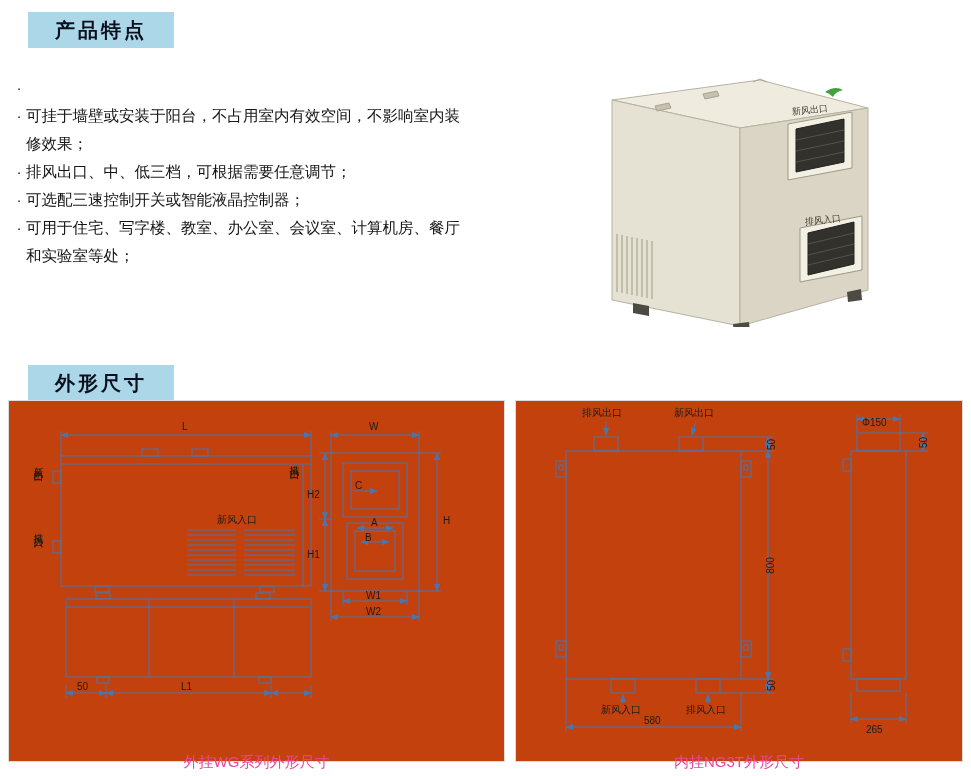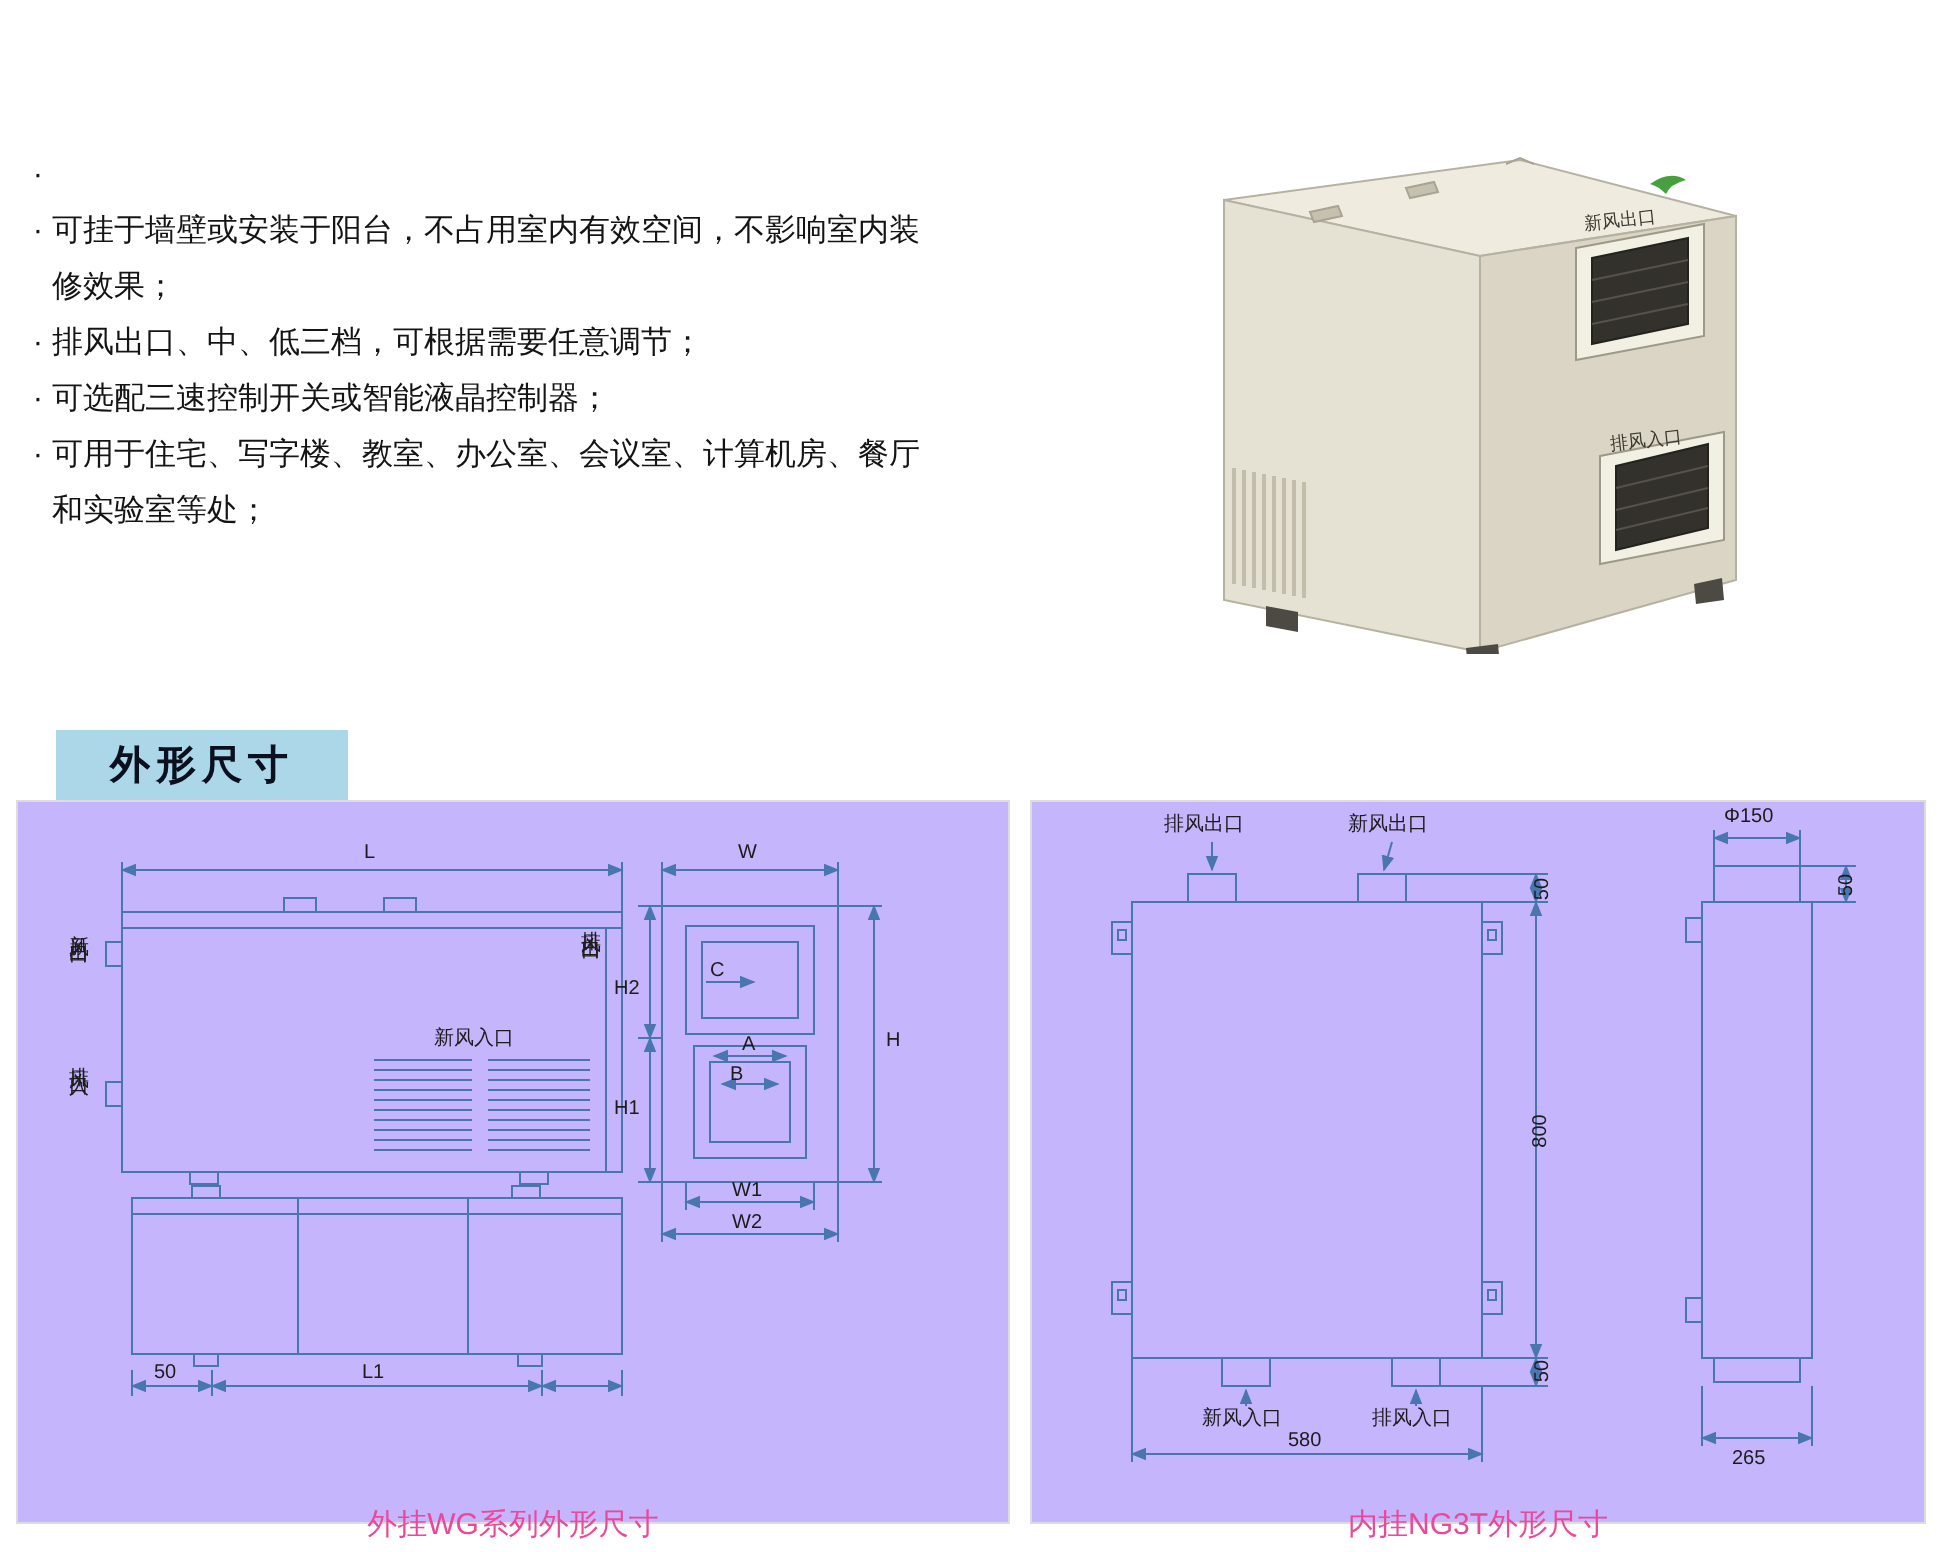--- a/index.html
+++ b/index.html
@@ -32,41 +32,42 @@
   .photo-label {
     position:absolute; font-size:9px; color:#3a382f; white-space:nowrap;
     transform:rotate(-6deg);
   }
   .photo-label.outlet { left:207px; top:42px; }
   .photo-label.inlet  { left:220px; top:152px; }
 
   
   .panel {
     position:absolute; top:400px; height:362px;
-    background:#c4b5fd; border:1px solid #dcdcdc;
+    background:#c2410c; border:1px solid #dcdcdc;
   }
   .panel-left  { left:8px;  width:497px; }
   .panel-right { left:515px; width:448px; }
   .panel svg { position:absolute; left:0; top:0; }
 
   .dlabel { position:absolute; font-size:10px; color:#1c1c1c; white-space:nowrap; line-height:11px; }
   .dlabel.dim { font-size:10px; color:#1c1c1c; }
   .vtext { writing-mode:vertical-rl; text-orientation:upright; letter-spacing:2px; }
   .rot { transform:rotate(-90deg); transform-origin:center; display:inline-block; }
 
   
   .caption { position:absolute; top:753px; font-size:15px; color:#ec4899; text-align:center; }
   .caption-left  { left:8px;  width:497px; }
   .caption-right { left:515px; width:448px; }
 </style>
 </head>
 <body>
 
 <div class="page">
 
+  <div class="badge badge-features">产品特点</div>
 
   <ul class="features">
     <li>
       <span class="bullet">·</span>
     </li>
     <li>
       <span class="bullet">·</span>
       <span class="ftext">可挂于墙壁或安装于阳台，不占用室内有效空间，不影响室内装修效果；</span>
     </li>
     <li>
@@ -312,21 +313,21 @@
     </svg>
 
     <span class="dlabel" style="left:66px; top:6px;">排风出口</span>
     <span class="dlabel" style="left:158px; top:6px;">新风出口</span>
     <span class="dlabel dim rot" style="left:250px; top:38px;">50</span>
     <span class="dlabel dim rot" style="left:246px; top:159px;">800</span>
     <span class="dlabel dim rot" style="left:250px; top:279px;">50</span>
     <span class="dlabel" style="left:85px; top:303px;">新风入口</span>
     <span class="dlabel" style="left:170px; top:303px;">排风入口</span>
     <span class="dlabel dim" style="left:128px; top:314px;">580</span>
-    <span class="dlabel dim" style="left:346px; top:2px;text-align:center;">Φ150</span>
+    <span class="dlabel dim" style="left:346px; top:16px;text-align:center;">Φ150</span>
     <span class="dlabel dim rot" style="left:402px; top:36px;">50</span>
     <span class="dlabel dim" style="left:350px; top:303px;margin-top:20px;">265</span>
   </div>
 
   <div class="caption caption-left">外挂WG系列外形尺寸</div>
   <div class="caption caption-right">内挂NG3T外形尺寸</div>
 
 </div>
 
 </body></html>

